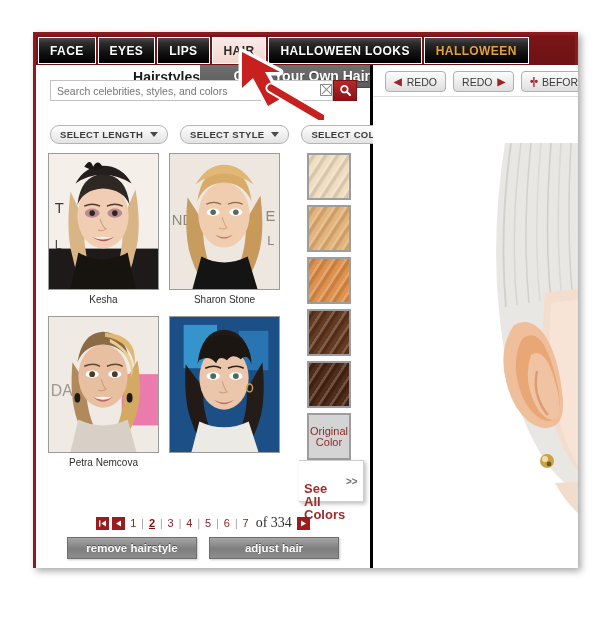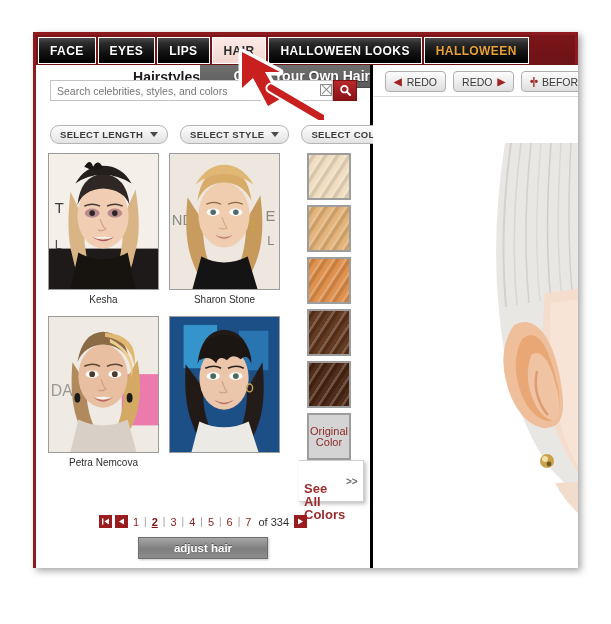--- a/index.html
+++ b/index.html
@@ -246,21 +246,21 @@
     background:#9b1c1f;
     display:inline-flex;align-items:center;justify-content:center;
     cursor:pointer;
   }
   .pg-btn svg{display:block;}
   .pg-num{
     color:#8d2222;cursor:pointer;padding:0 2px;font-size:11px;
   }
   .pg-num.current{font-weight:bold;text-decoration:underline;color:#7a1010;}
   .pg-sep{color:#9b9b9b;font-size:10px;}
-  .pg-of{color:#2f2f2f;font-size:11px;padding:0 2px;}
+  .pg-of{color:#2f2f2f;font-size:14px;padding:0 2px;font-family:Liberation Serif, serif;}
   
   #actions{
     position:absolute;left:0;top:472px;width:334px;
     display:flex;justify-content:center;gap:12px;
   }
   .act-btn{
     width:130px;height:22px;
     background:linear-gradient(#a6a6a6,#7e7e7e 55%,#8d8d8d);
     border:1px solid #6e6e6e;
     box-sizing:border-box;
@@ -545,20 +545,23 @@
         <span class="pg-of">of 334</span>
         <div class="pg-btn">
           <svg width="9" height="9" viewBox="0 0 9 9">
             <polygon points="2,1.4 2,7.6 7,4.5" fill="#ffffff"></polygon>
           </svg>
         </div>
       </div>
 
       <div id="actions">
         <div class="act-btn">
+            <span>remove hairstyle</span>
+          </div>
+        <div class="act-btn">
             <span>adjust hair</span>
           </div>
       </div>
 
     </div>
 
     <div id="right-panel">
       <div id="toolbar">
         <div class="tb-btn">
           <span class="ch">◀</span>

